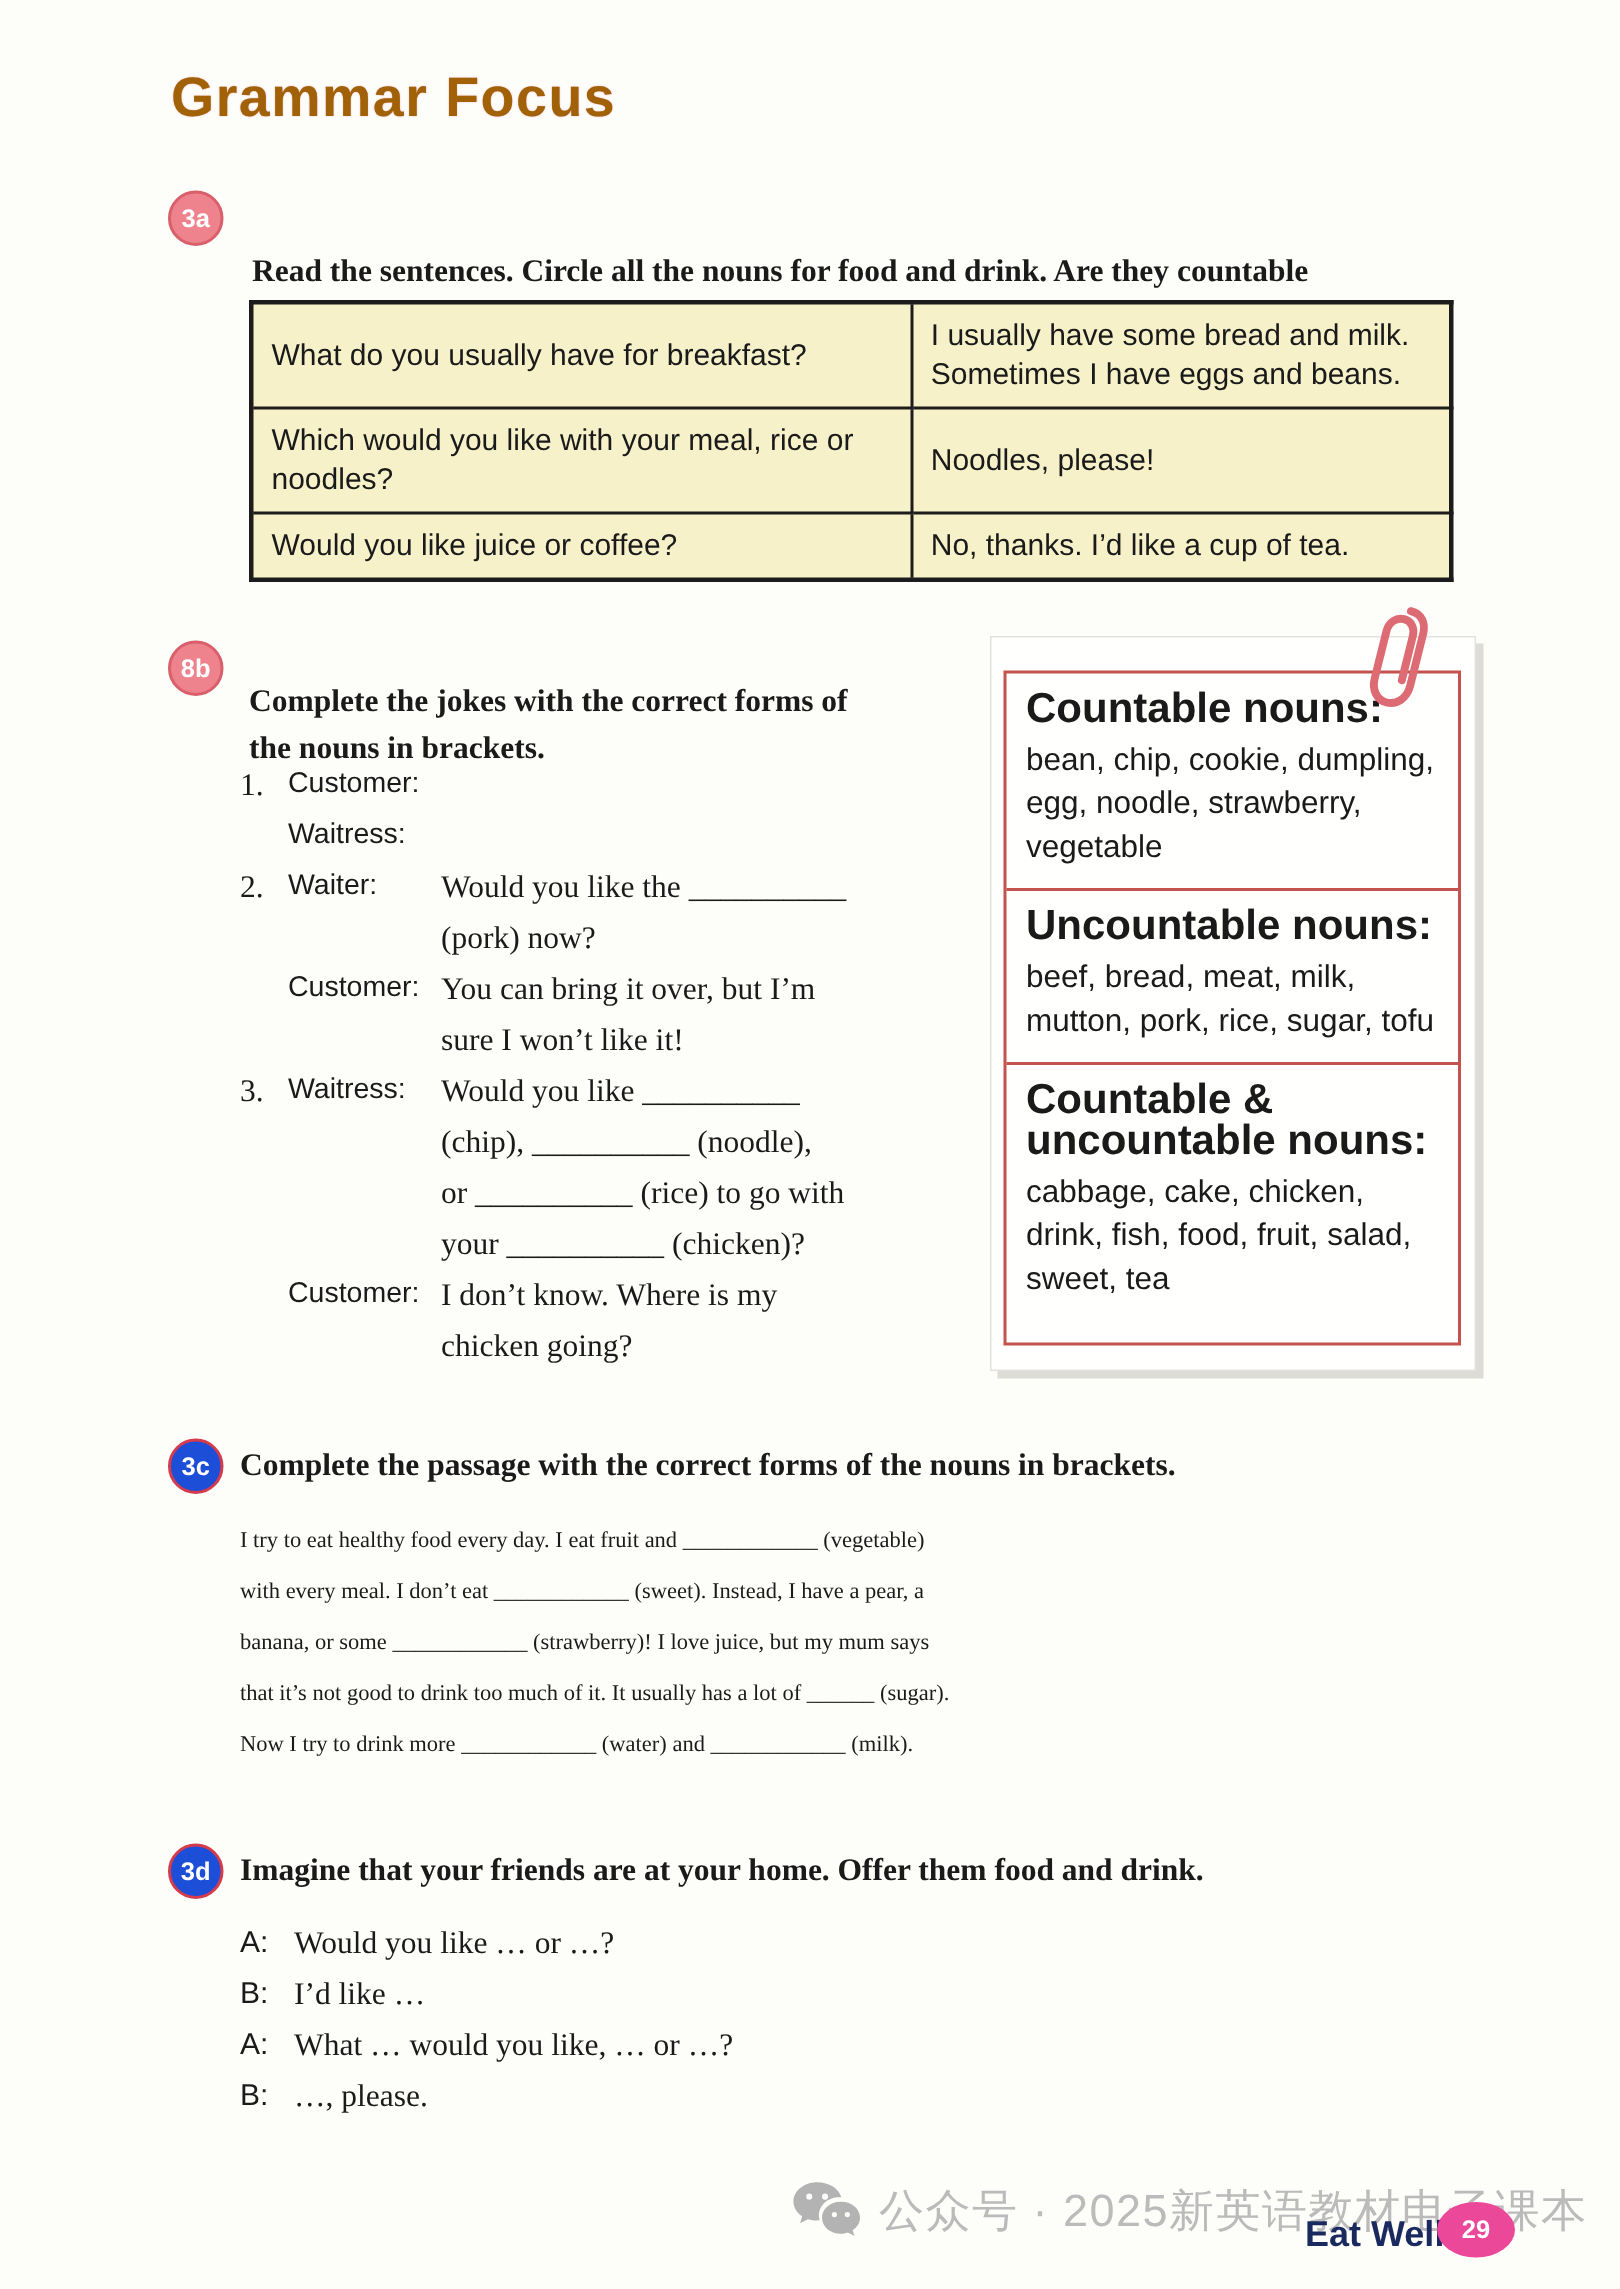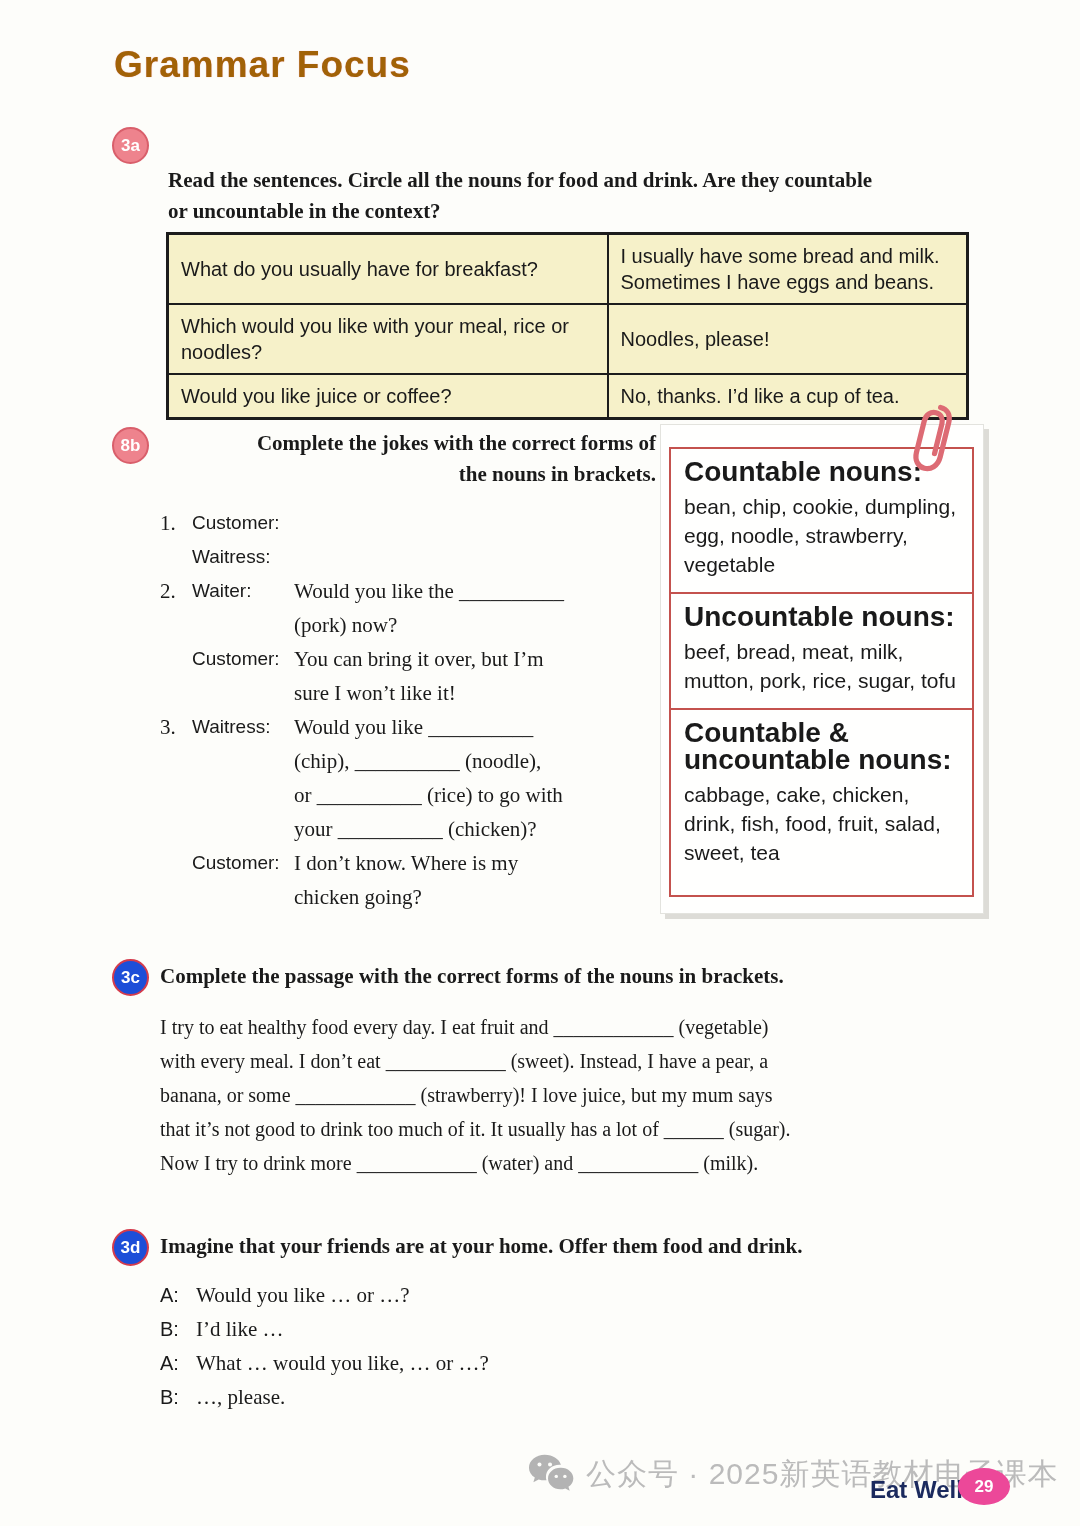--- a/index.html
+++ b/index.html
@@ -14,21 +14,21 @@
   .badge { position:absolute; width:37px; height:37px; border-radius:50%;
     display:flex; align-items:center; justify-content:center;
     font-family:"Liberation Sans", sans-serif; font-weight:bold; font-size:17px;
     color:#fff; }
   .badge-light { background:#ee838d; border:2px solid #d95f6b; }
   .badge-dark  { background:#1d4ed8; border:2px solid #d43b4c; }
 
   .instruction { position:absolute; font-weight:bold; font-size:21px; line-height:31px; }
 
   
-  .qa-table { position:absolute; left:166px; top:200px; border-collapse:collapse;margin-top:32px; }
+  .qa-table { position:absolute; left:166px; top:200px; border-collapse:collapse; }
   .qa-table td { background:#f6f1c9; border:2px solid #1c1c1c;
     font-family:"Liberation Sans", sans-serif; font-size:20px; line-height:26px;
     padding:8px 12px; vertical-align:middle; }
   .qa-table .c1 { width:440px; } .qa-table .c2 { width:360px; }
   .qa-table tr:nth-child(1) td { height:68px; }
   .qa-table tr:nth-child(2) td { height:70px; }
   .qa-table tr:nth-child(3) td { height:40px; }
   .qa-table { border:3px solid #1c1c1c; }
 
   
@@ -45,21 +45,21 @@
     border:2px solid #c4524e; }
   .noun-group { padding:9px 13px 13px; }
   .noun-group + .noun-group { border-top:2px solid #c4524e; }
   .noun-heading { font-family:"Liberation Sans", sans-serif; font-weight:bold;
     font-size:28px; line-height:27px; margin-bottom:7px; }
   .noun-words { font-family:"Liberation Sans", sans-serif; font-size:21px; line-height:29px; }
   .paperclip { position:absolute; left:912px; top:400px; transform:rotate(14deg); }
 
   
   .passage { position:absolute; left:160px; top:1010px; width:825px; }
-  .passage div { font-size:20px; line-height:34px; white-space:nowrap; }
+  .passage div { font-size:15px; line-height:34px; white-space:nowrap; }
 
   
   .dialogue { position:absolute; left:160px; top:1278px; }
   .dlg-line { display:flex; line-height:34px; }
   .dlg-label { width:36px; font-family:"Liberation Sans", sans-serif; font-size:20px; }
   .dlg-text { font-size:21px; }
 
   
   .watermark { position:absolute; left:528px; top:1452px; display:flex;
     align-items:center; gap:12px; color:#bbbbbb;
@@ -104,21 +104,21 @@
         </tr>
 
         <tr>
           <td>Would you like juice or coffee?</td>
           <td>No, thanks. I’d like a cup of tea.</td>
         </tr>
       </tbody>
   </table>
 
   <div class="badge badge-light" style="left:112px; top:427px;">8b</div>
-  <div class="instruction" style="left:166px; top:428px; width:490px;text-align:right;">
+  <div class="instruction" style="left:166px; top:452px; width:490px;">
 
   <div>Complete the jokes with the correct forms of</div>
       <div>the nouns in brackets.</div>
     </div>
 
   <div class="jokes">
 
       <div class="joke-line">
         <span class="jnum">1.</span>
         <span class="jspeaker">Customer:</span>

